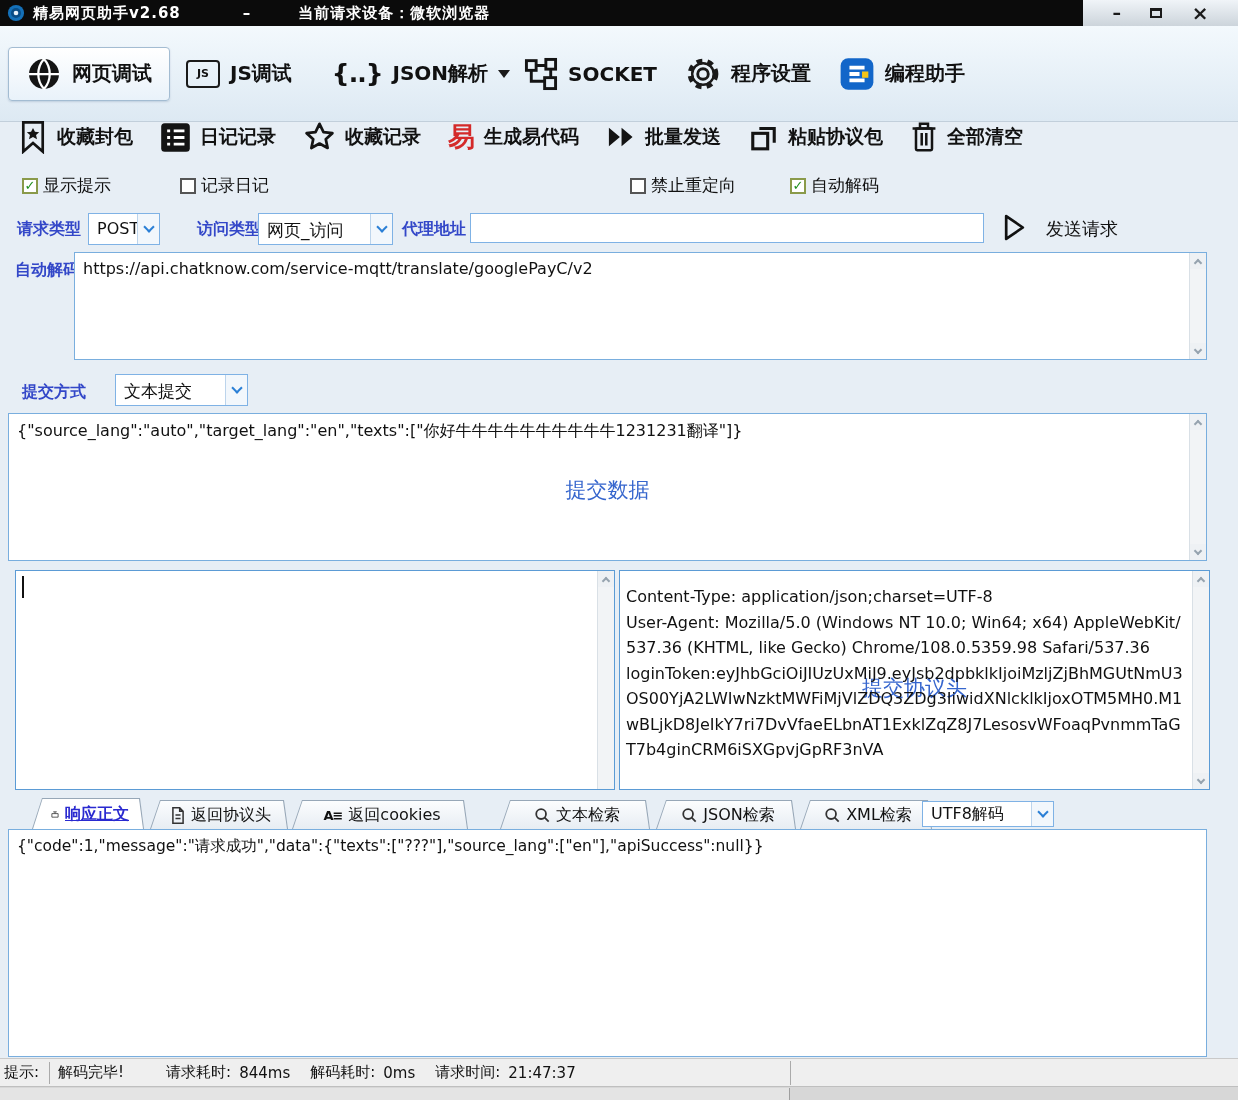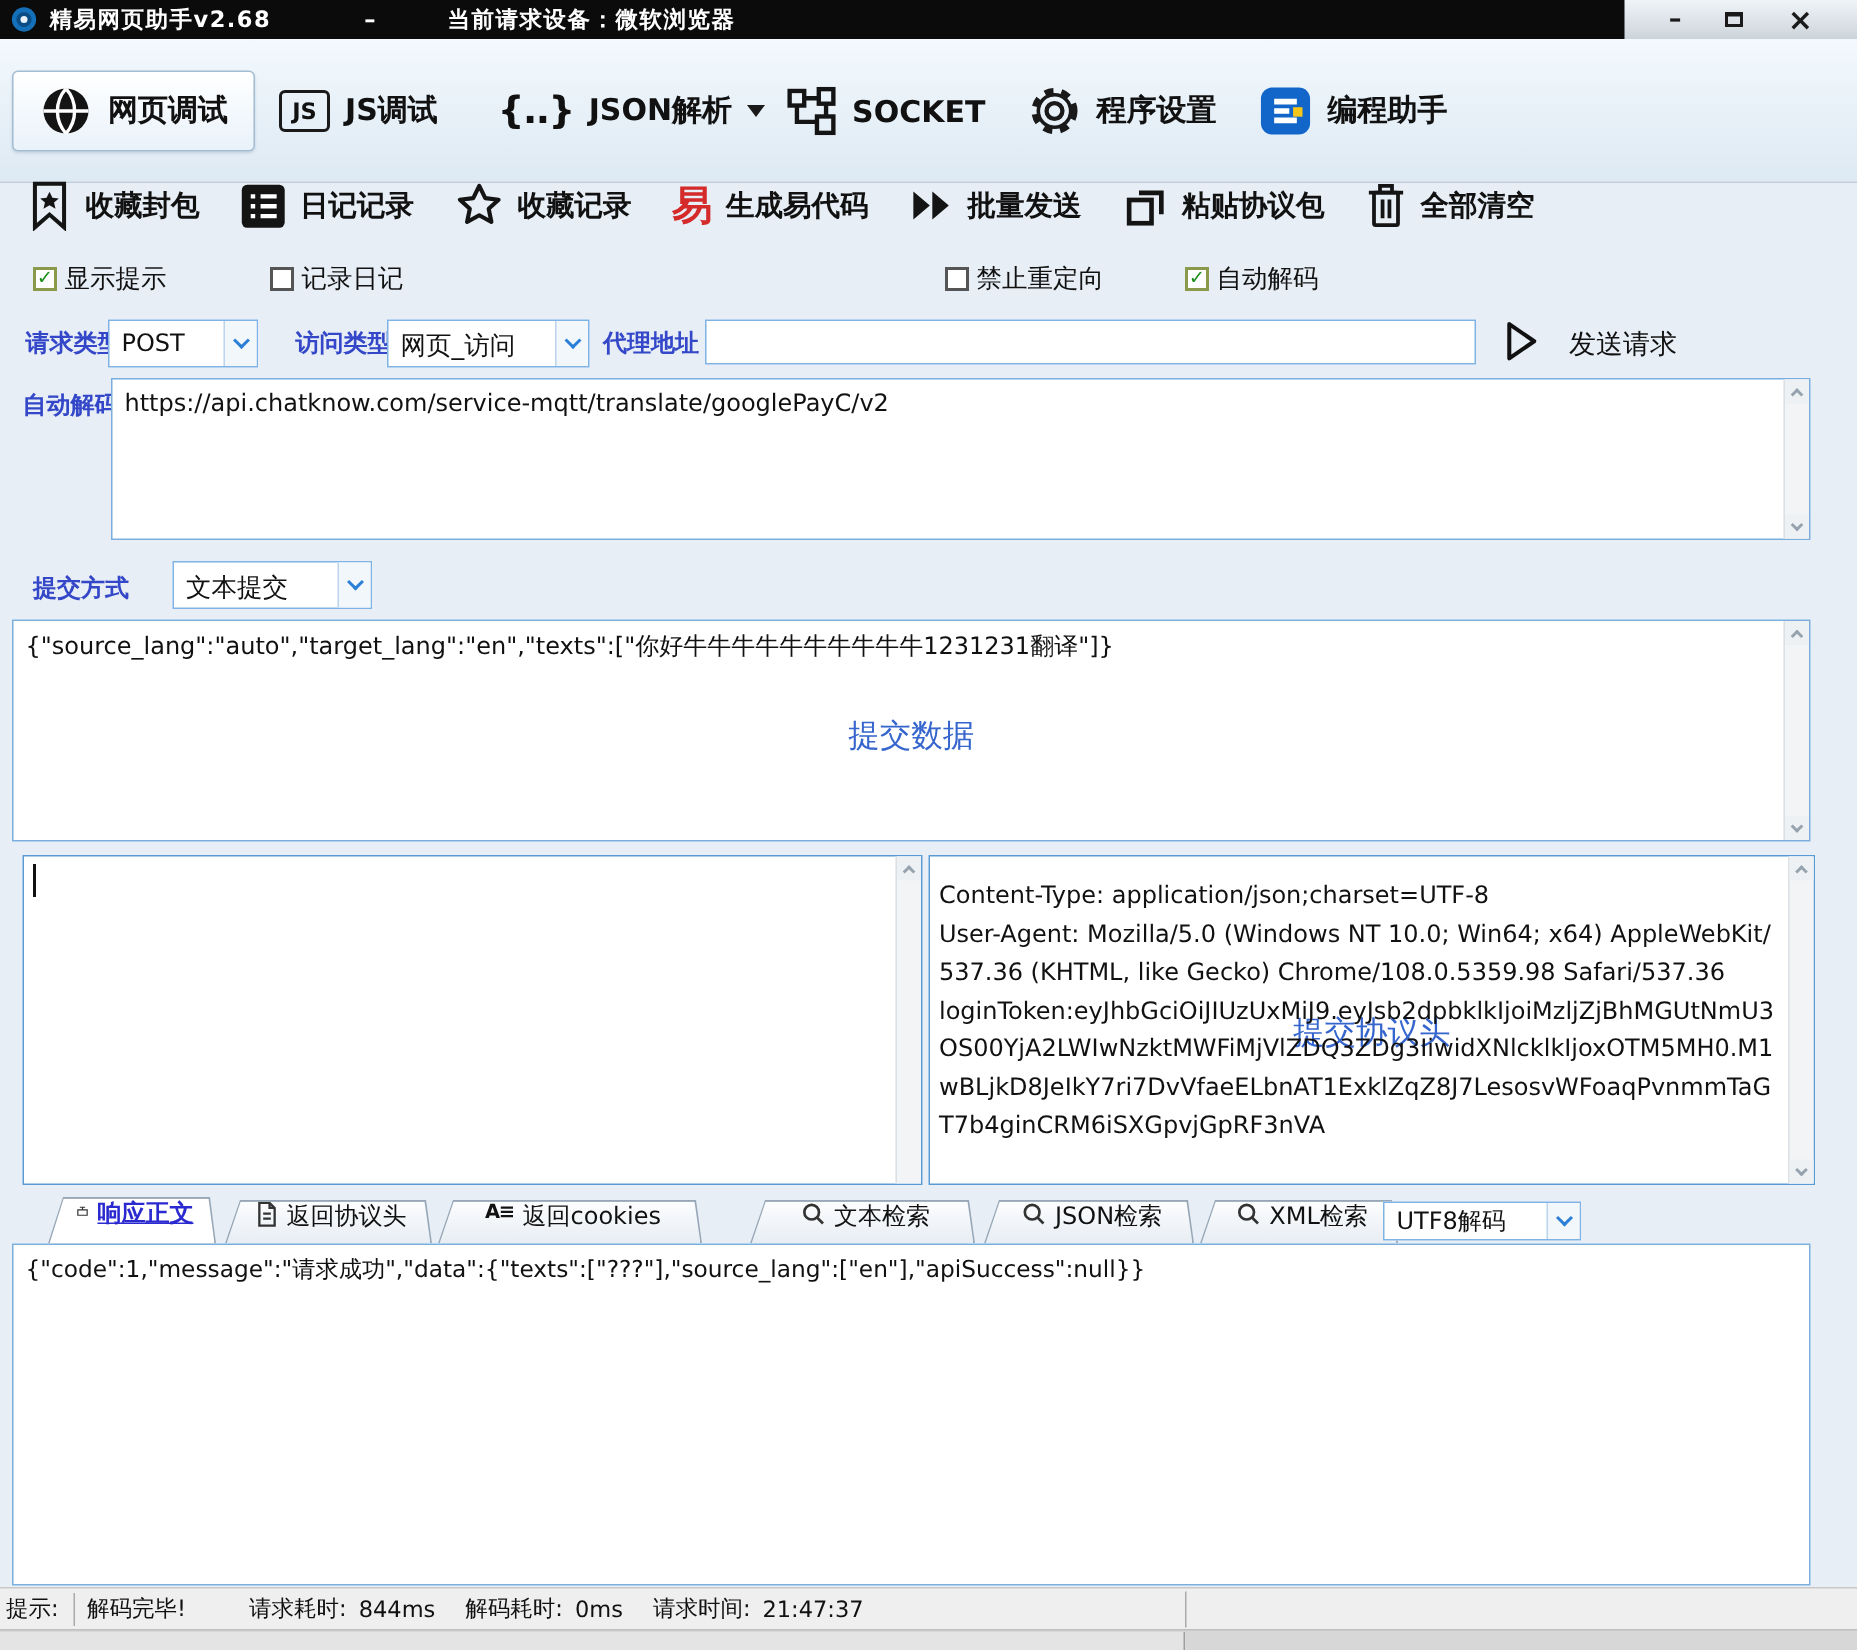--- a/index.html
+++ b/index.html
@@ -24,21 +24,21 @@
   
   .toolbar1 { position:absolute; left:0; top:26px; width:1238px; height:96px;
     background:linear-gradient(#f3f9fd,#dde9f3); border-bottom:1px solid #c2cfdb;
     display:flex; align-items:center; }
   .tb1item { display:flex; align-items:center; gap:10px; }
   .tb1item .lbl { font-size:20px; font-weight:bold; white-space:nowrap; }
   .tb1-active { margin-left:8px; width:162px; height:54px; justify-content:center;
     background:linear-gradient(#ffffff,#e9f2fa); border:1px solid #a3bcd2; border-radius:4px;
     box-shadow:0 1px 2px rgba(90,120,150,.25); }
   .jsbox { width:34px; height:28px; border:2px solid #1a1a1a; border-radius:4px;
-    display:flex; align-items:center; justify-content:center; font-size:15px; font-weight:bold; }
+    display:flex; align-items:center; justify-content:center; font-size:11px; font-weight:bold; }
   .braces { font-size:25px; font-weight:bold; letter-spacing:-1px; }
   .caret-down { width:0; height:0; border:6px solid transparent; border-top:8px solid #1a1a1a; margin-top:6px; }
   
   .toolbar2 { position:absolute; left:0; top:106px; width:1238px; height:62px;
     display:flex; align-items:center; padding-left:18px; gap:27px; }
   .tb2item { display:flex; align-items:center; gap:9px; }
   .tb2item .lbl { font-size:19px; font-weight:bold; white-space:nowrap; }
   .yi { font-size:27px; font-weight:bold; color:#d42a2a; }
   
   .checkrow { position:absolute; left:0; top:170px; width:1238px; height:36px; }
@@ -74,21 +74,21 @@
   .schev.d { transform:rotate(45deg); margin-bottom:3px; }
   .watermark { position:absolute; left:50%; transform:translateX(-50%); color:#3565cd;
     font-size:21px; z-index:0; white-space:nowrap; }
   .caretline { position:absolute; left:6px; top:5px; width:2px; height:22px; background:#111; z-index:2; }
   
   .tabrow { position:absolute; left:0; top:798px; width:1238px; height:31px; }
   .tab { position:absolute; bottom:0; height:29px;
     clip-path:polygon(10px 0, calc(100% - 4px) 0, 100% 100%, 0 100%);
     background:#97a7b7; padding:1px 1px 0 1px; }
   .tabin { height:100%; clip-path:polygon(9.5px 0, calc(100% - 4px) 0, 100% 100%, 0 100%);
-    background:linear-gradient(#fcfdfe,#e7edf3); display:flex; 
+    background:linear-gradient(#fcfdfe,#e7edf3); display:flex; align-items:center;
     justify-content:center; gap:6px; padding:0 14px 0 18px; font-size:16px; white-space:nowrap; }
   .tab.active { z-index:3; height:31px; }
   .tab.active .tabin { background:#fff; }
   .tab.active .tabin span { color:#2a2ad0; font-weight:bold; text-decoration:underline; }
   .cookieglyph { font-size:13px; font-weight:bold; letter-spacing:-1px; }
   .decode { position:absolute; left:922px; top:3px; width:132px; height:26px; }
   
   .statusbar { position:absolute; left:0; top:1058px; width:1238px; height:28px;
     background:#efefef; border-top:1px solid #c9c9c9; display:flex; align-items:center;
     font-size:15px; }
@@ -227,21 +227,21 @@
       <span class="lbl">禁止重定向</span>
     </div>
     <div class="chk" style="left:790px;">
       <span class="chkbox" style="border-color:#8a9a4a;">✓</span>
       <span class="lbl">自动解码</span>
     </div>
   </div>
 
   <div class="reqrow">
     <span class="bluelbl" style="left:17px; top:9px;">请求类型</span>
-    <div class="combo" style="left:72px; top:3px; width:100px;">
+    <div class="combo" style="left:88px; top:3px; width:72px;">
       <span class="val">POST</span>
       <span class="btn">
           <span class="chev"></span>
         </span>
     </div>
     <span class="bluelbl" style="left:197px; top:9px;">访问类型</span>
     <div class="combo" style="left:258px; top:3px; width:135px;">
       <span class="val" style="font-size:17px;">网页_访问</span>
       <span class="btn">
           <span class="chev"></span>

